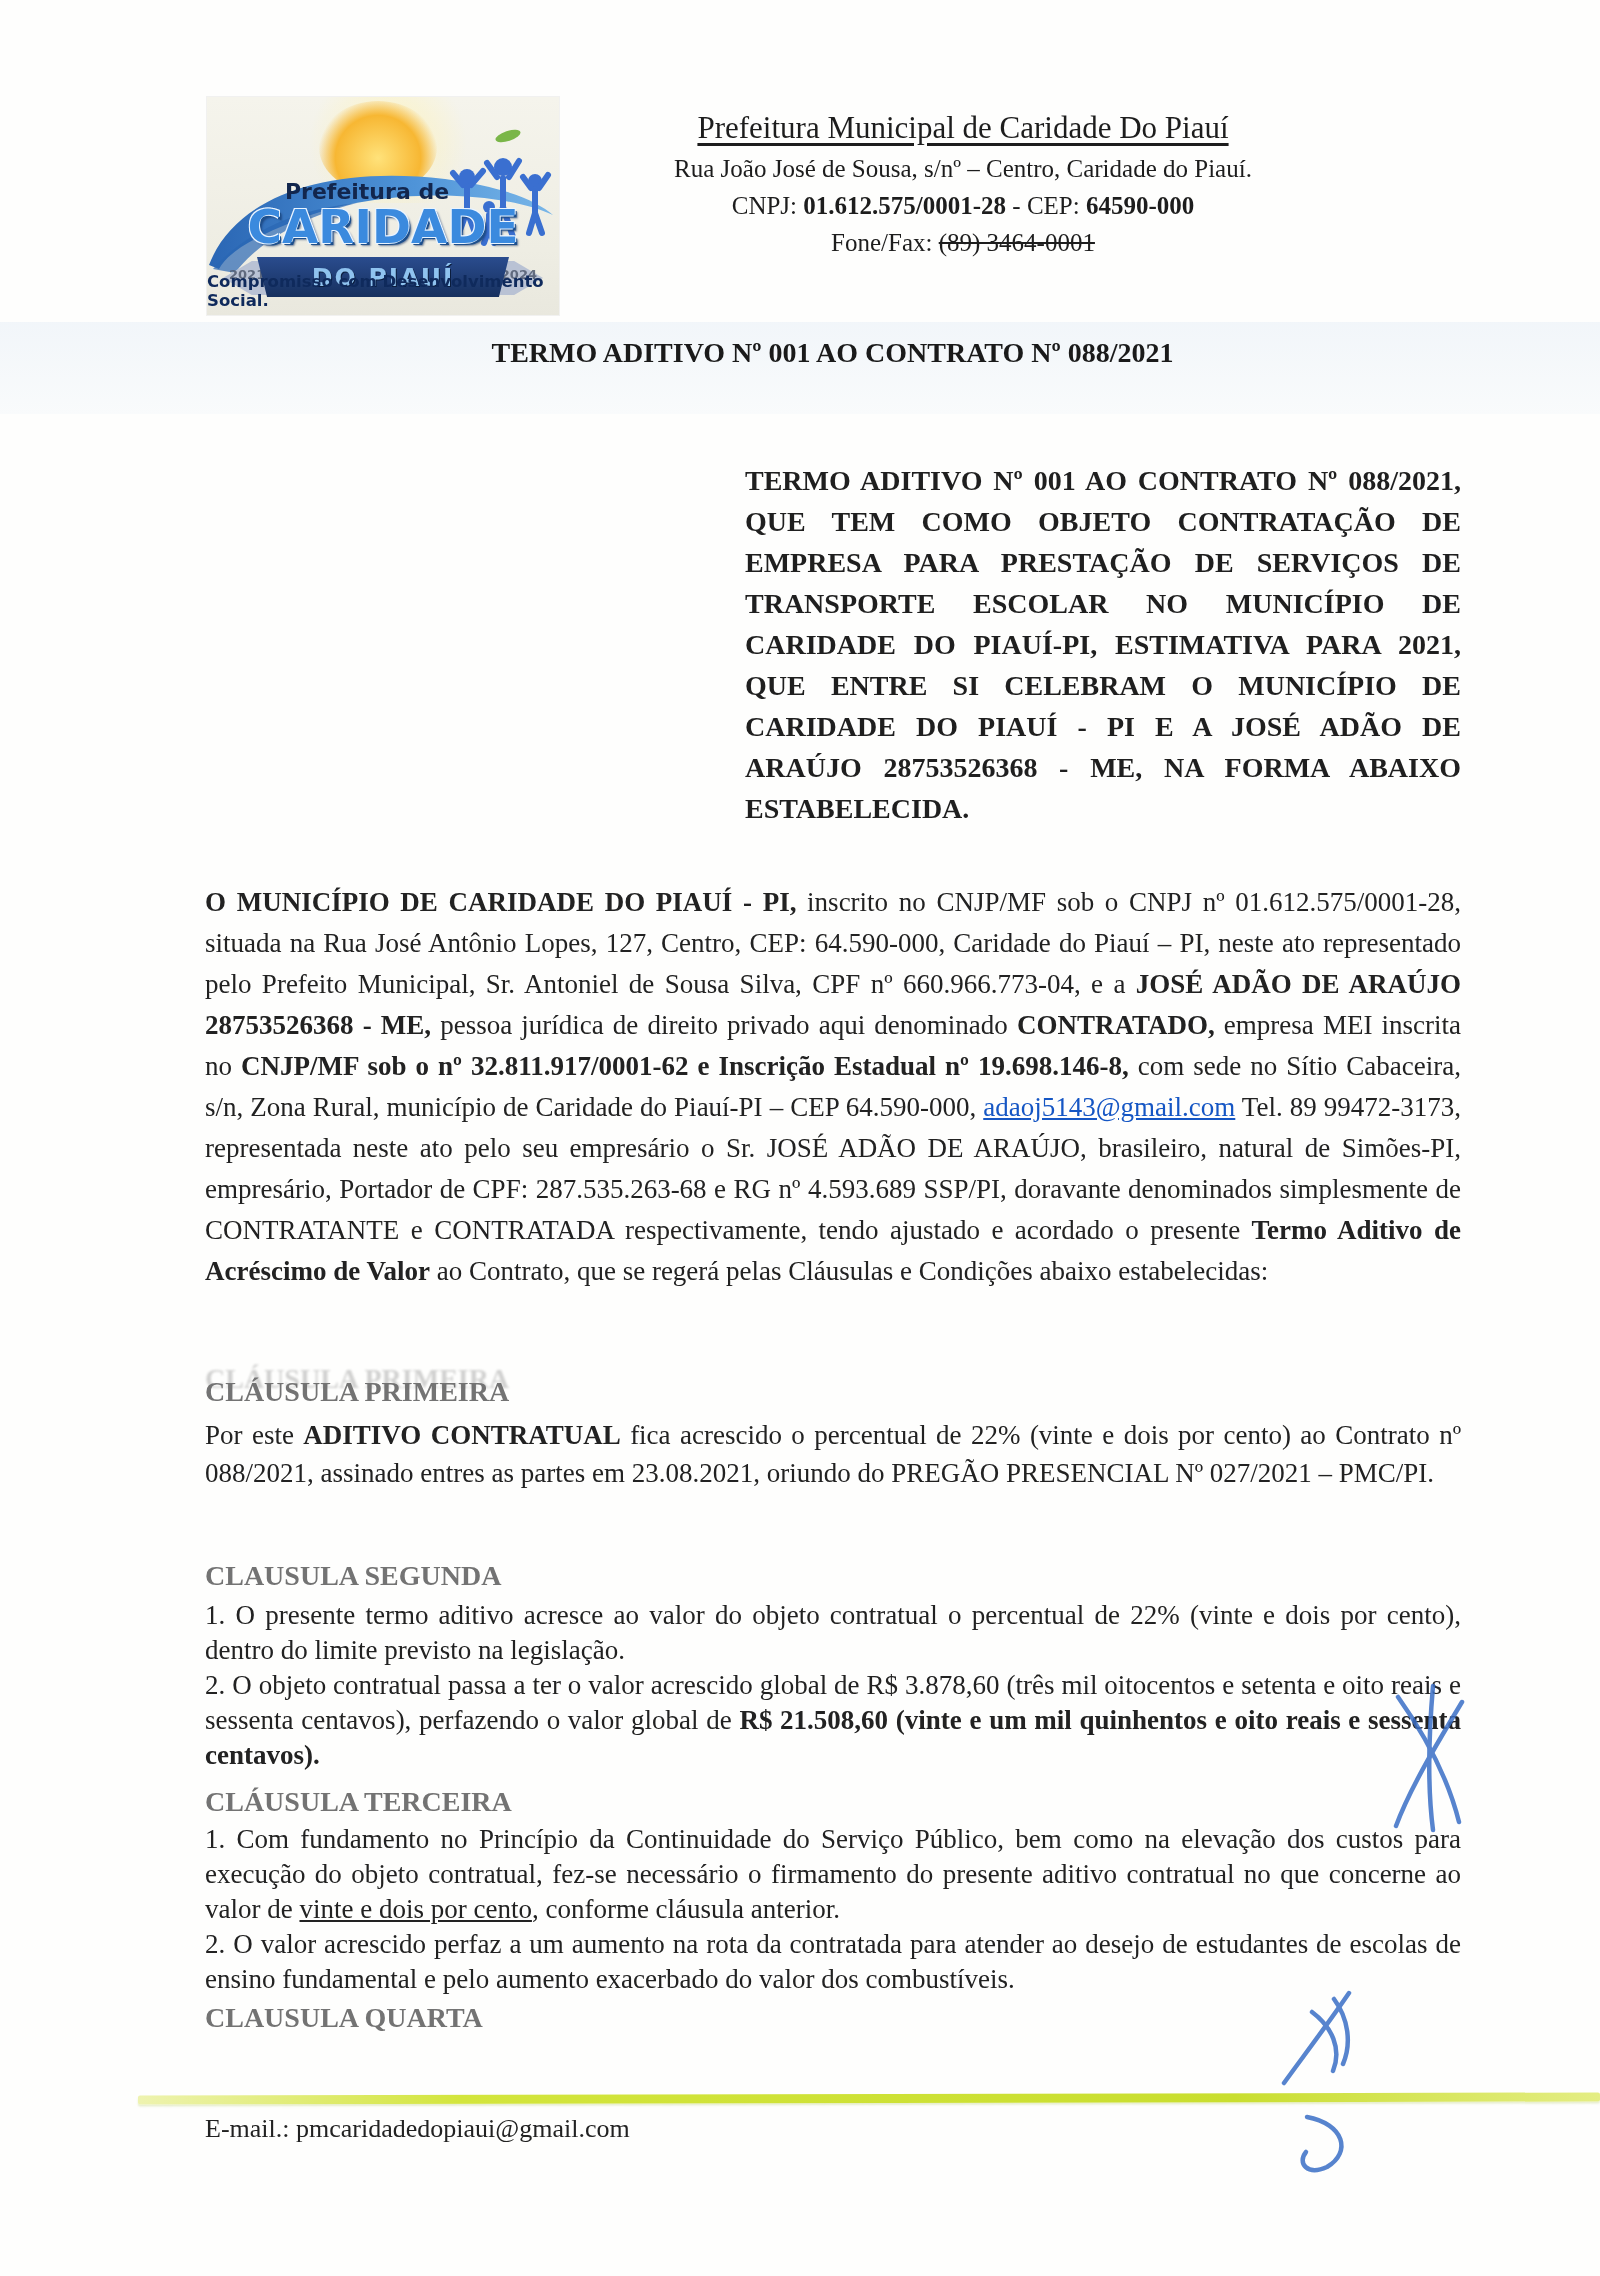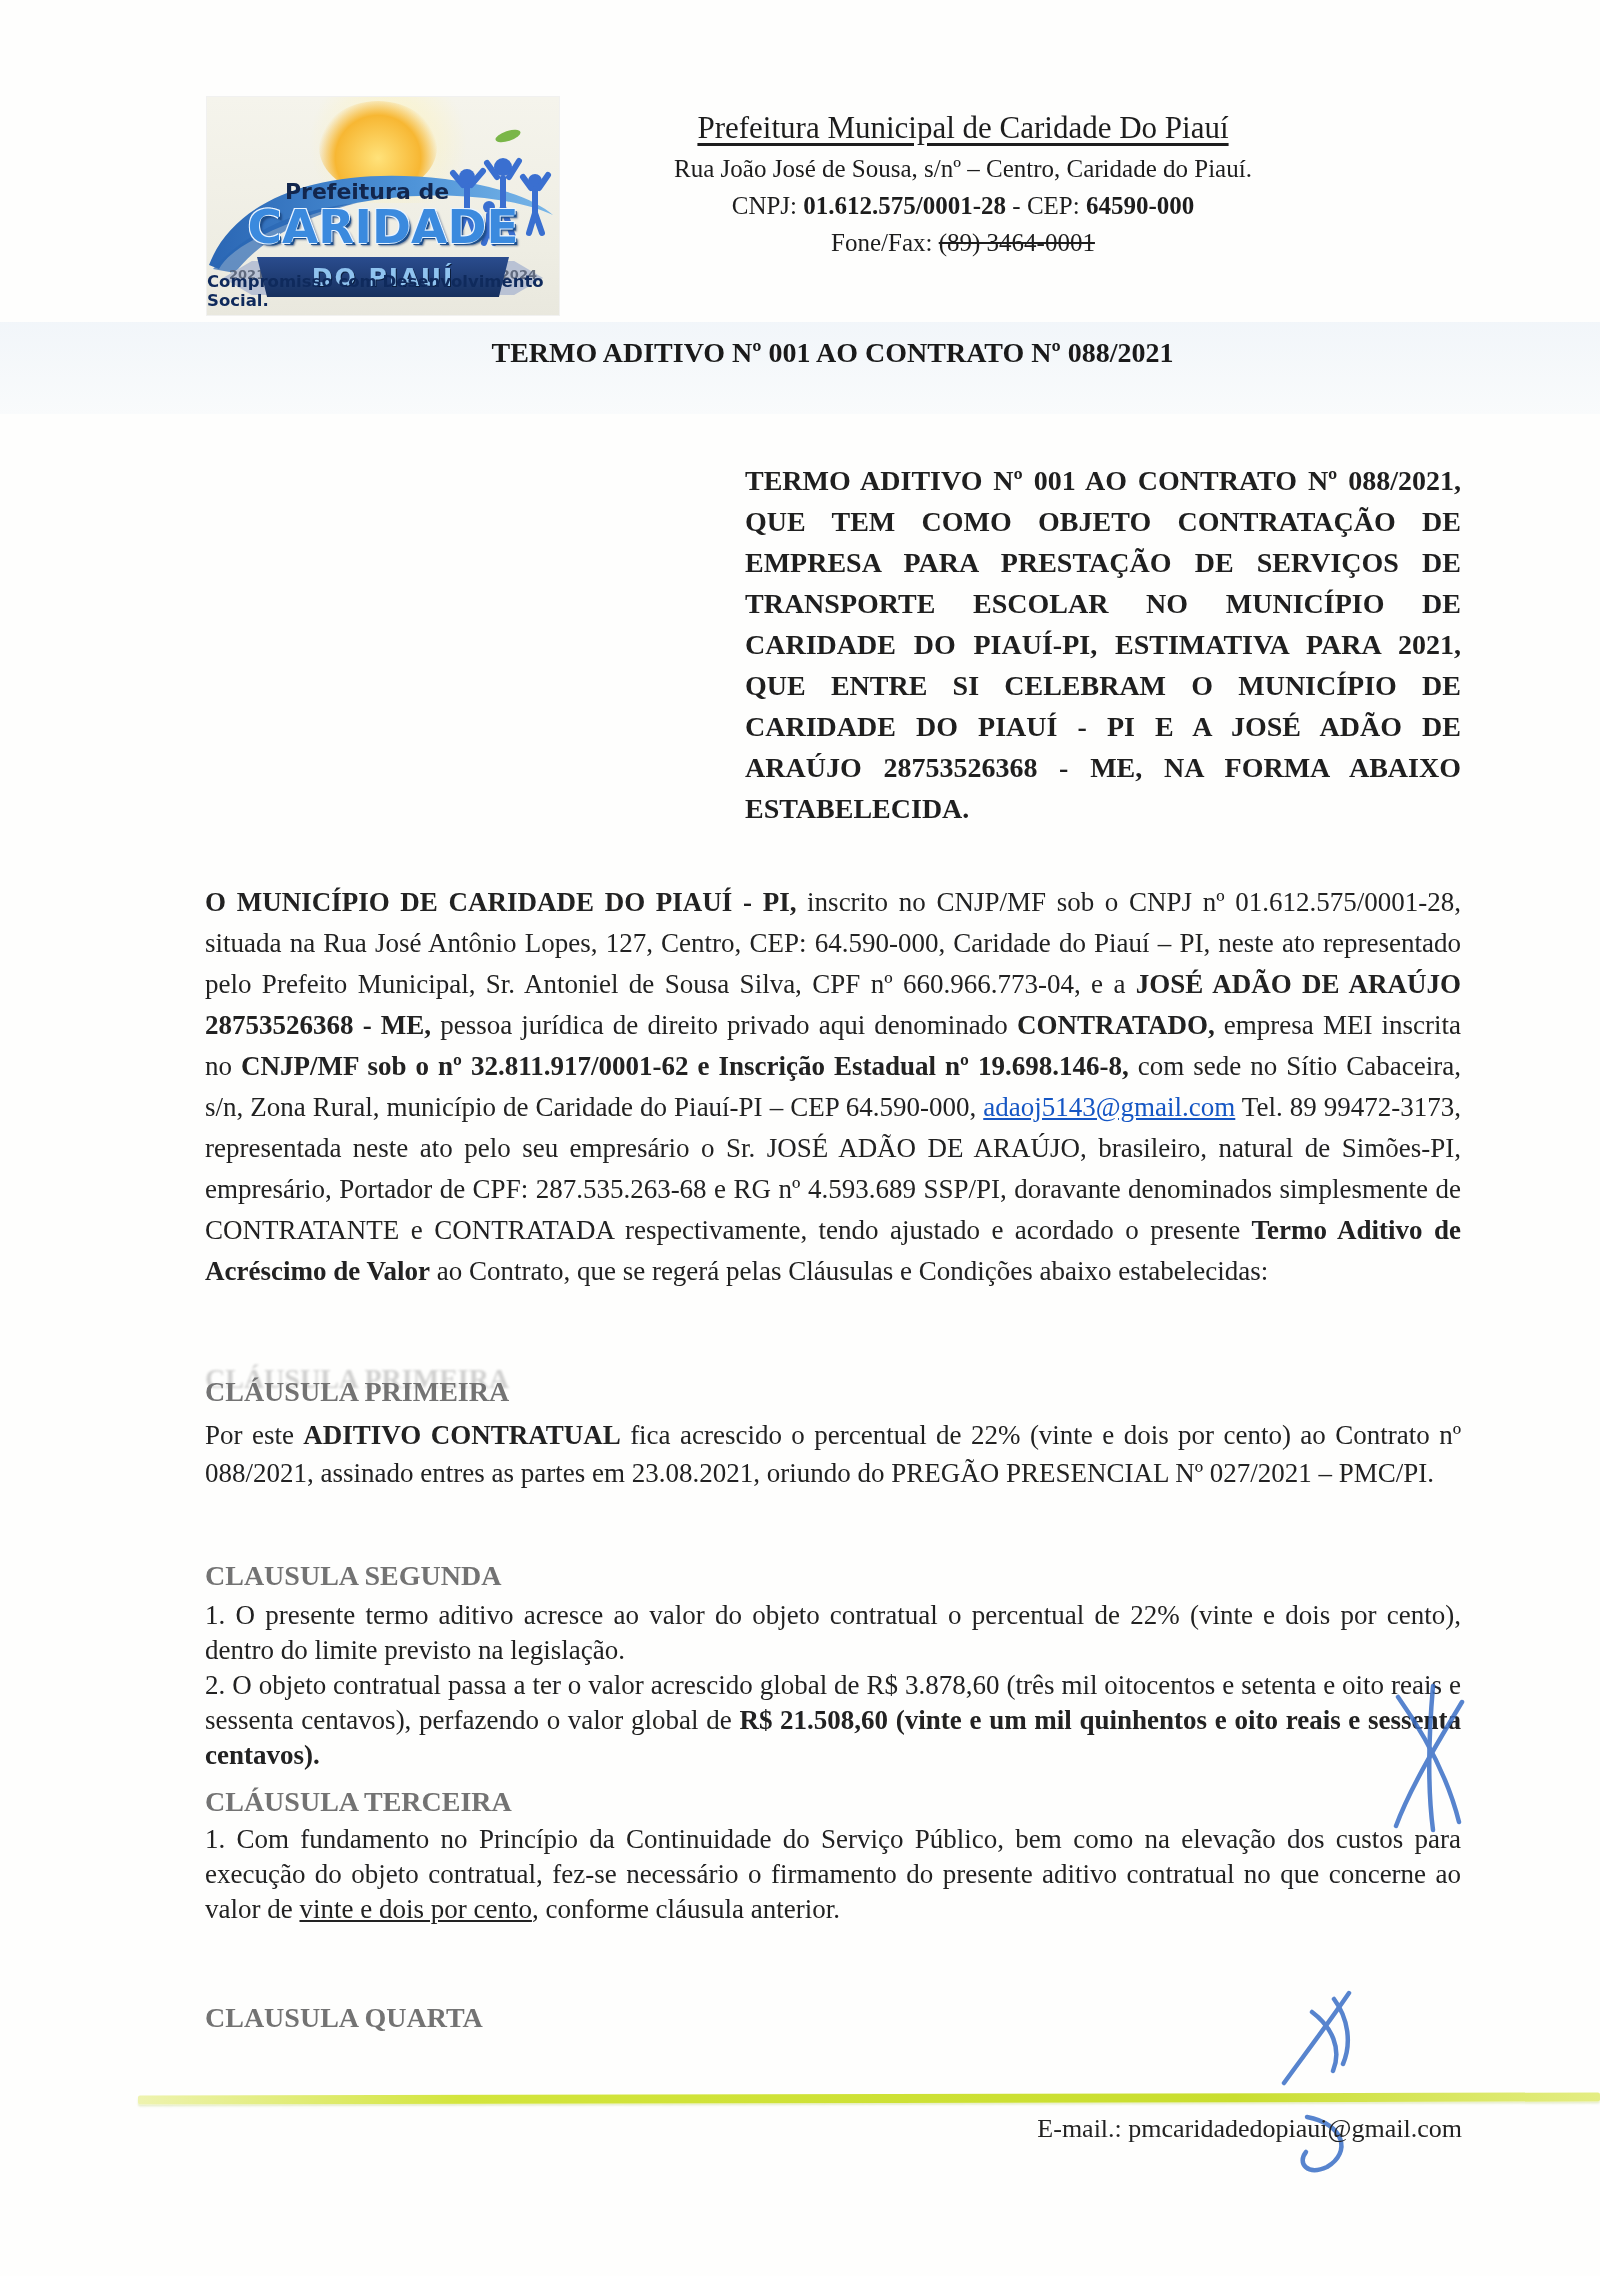--- a/index.html
+++ b/index.html
@@ -73,21 +73,21 @@
   .ct-body{top:1822px;line-height:35px;}
   .cq-head{top:2002px;}
 
   
   .sig{position:absolute;left:0;top:0;pointer-events:none;}
 
   
   .footer-rule{position:absolute;left:138px;top:2094px;width:1462px;height:9px;border-radius:2px;
            background:linear-gradient(90deg,#eef3b0 0%,#d3e53c 22%,#c9de2f 75%,#e4ed84 100%);
            transform:rotate(-0.12deg);box-shadow:0 2px 2px rgba(190,210,120,.35);}
-  .footer-email{position:absolute;left:205px;top:2114px;width:1257px;text-align:right;
+  .footer-email{position:absolute;left:205px;top:2114px;width:1257px;
            font-size:26px;color:#222;}
 </style>
 </head>
 <body>
 
 <div class="page">
 
   <div class="logo-card">
     <div class="logo-sun-glow"></div>
     <div class="logo-sun"></div>
@@ -150,20 +150,21 @@
 
   <div class="c-head cs-head">CLAUSULA SEGUNDA</div>
   <div class="para cs-body">
     <div>1. O presente termo aditivo acresce ao valor do objeto contratual o percentual de 22% (vinte e dois por cento), dentro do limite previsto na legislação.</div>
     <div><span>2. O objeto contratual passa a ter o valor acrescido global de R$ 3.878,60 (três mil oitocentos e setenta e oito reais e sessenta centavos), perfazendo o valor global de </span><span class="b">R$ 21.508,60 (vinte e um mil quinhentos e oito reais e sessenta centavos).</span></div>
   </div>
 
   <div class="c-head ct-head">CLÁUSULA TERCEIRA</div>
   <div class="para ct-body">
     <div><span>1. Com fundamento no Princípio da Continuidade do Serviço Público, bem como na elevação dos custos para execução do objeto contratual, fez-se necessário o firmamento do presente aditivo contratual no que concerne ao valor de </span><span class="u">vinte e dois por cento</span><span>, conforme cláusula anterior.</span></div>
+    <div>2. O valor acrescido perfaz a um aumento na rota da contratada para atender ao desejo de estudantes de escolas de ensino fundamental e pelo aumento exacerbado do valor dos combustíveis.</div>
   </div>
 
   <div class="c-head cq-head">CLAUSULA QUARTA</div>
 
   <svg class="sig" width="1600" height="2276" viewBox="0 0 1600 2276">
     <g stroke="#3b6fc6" stroke-width="4.5" fill="none" stroke-linecap="round" opacity="0.85">
       <path d="M1398,1697 C1425,1735 1448,1778 1459,1822"></path>
       <path d="M1462,1702 C1438,1742 1410,1788 1396,1826"></path>
       <path d="M1433,1686 C1429,1732 1427,1784 1433,1830"></path>
       <path d="M1349,1993 C1325,2028 1302,2058 1284,2083"></path>

